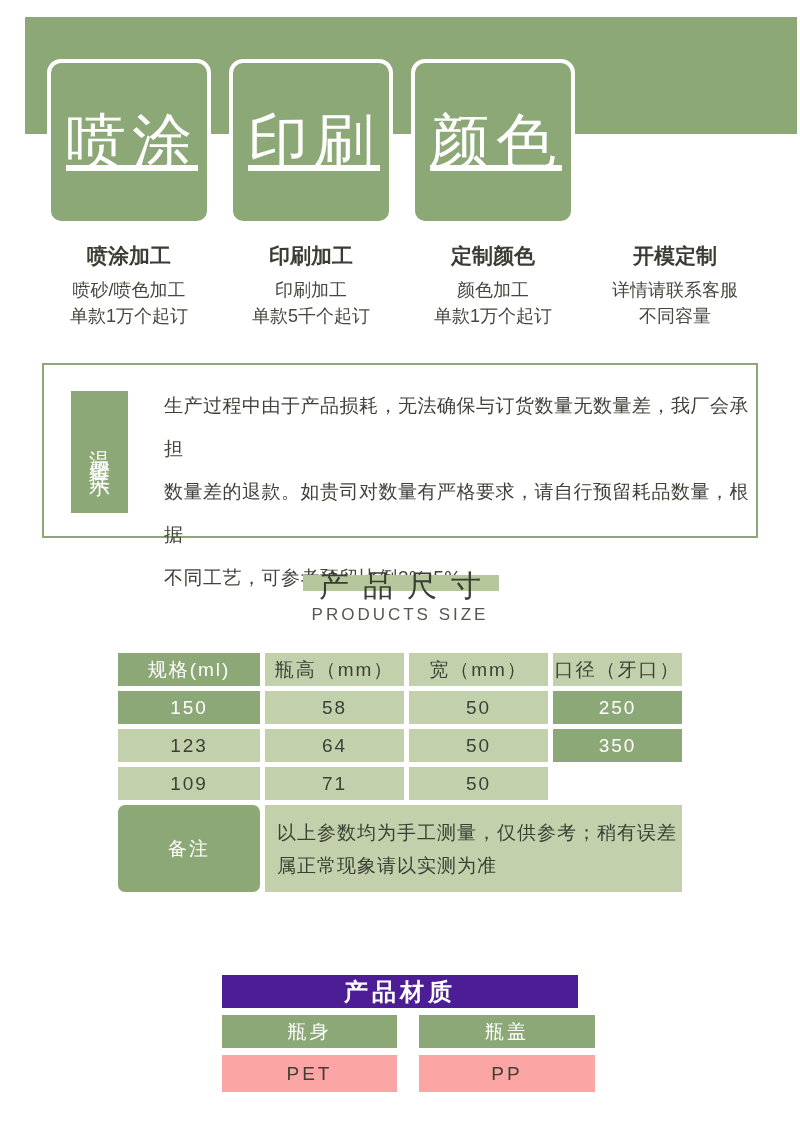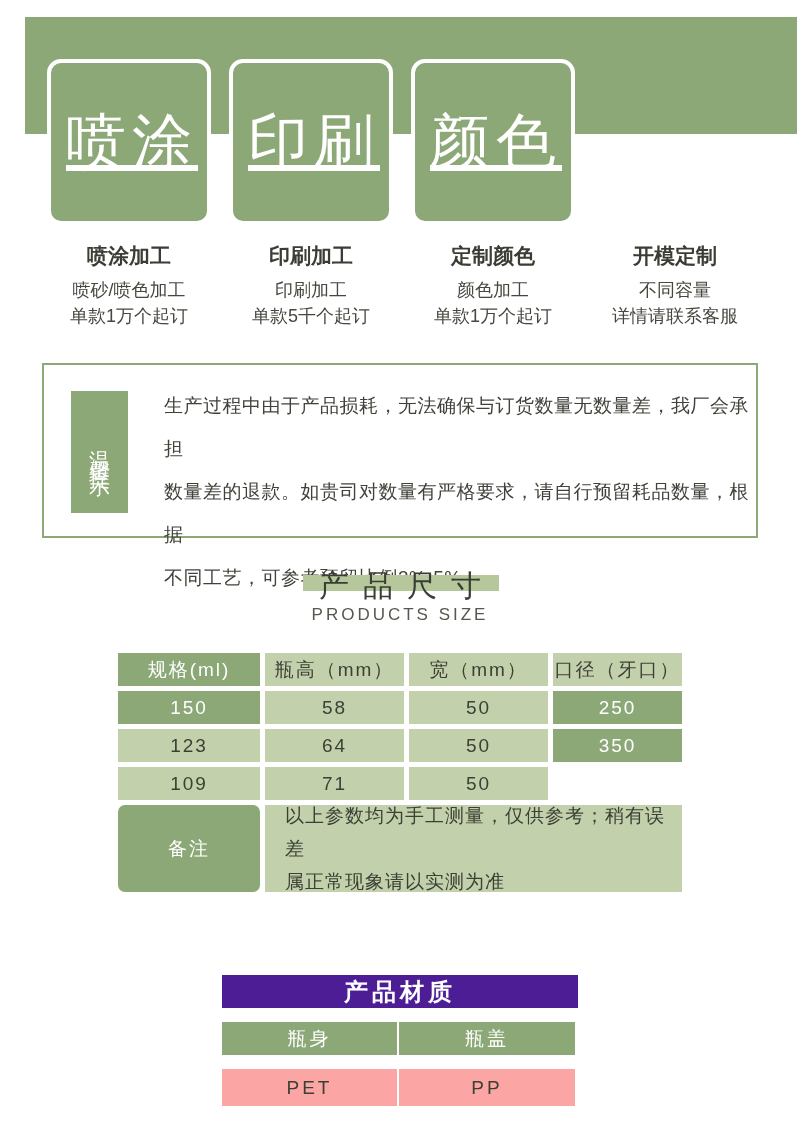--- a/index.html
+++ b/index.html
@@ -39,27 +39,27 @@
   .size-table{position:absolute;left:118px;top:653px;
           display:grid;grid-template-columns:142px 139px 139px 129px;
           grid-auto-rows:33px;gap:5px;}
   .cell{display:flex;align-items:center;justify-content:center;
           font-size:19px;letter-spacing:2px;}
   .cell.dark{background:#8DA877;color:#ffffff;}
   .cell.light{background:#C3D0AC;color:#3C4034;}
   .remark-label{grid-row:5;grid-column:1;height:87px;border-radius:7px;}
   .remark-body{grid-row:5;grid-column:2 / 5;height:87px;background:#C3D0AC;color:#3C4034;
           display:flex;flex-direction:column;justify-content:center;
-          padding-left:20px;box-sizing:border-box;font-size:19px;line-height:33px;letter-spacing:1px;}
+          padding-left:12px;box-sizing:border-box;font-size:19px;line-height:33px;letter-spacing:1px;}
 
   
   .mat-table{position:absolute;left:222px;top:975px;width:356px;}
   .mat-header{height:33px;background:#4c1d95;color:#ffffff;font-size:24px;font-weight:bold;
           letter-spacing:4px;display:flex;align-items:center;justify-content:center;}
-  .mat-row{display:grid;grid-template-columns:175px 176px;gap:2px;margin-top:14px;}
+  .mat-row{display:grid;grid-template-columns:175px 176px;gap:22px;margin-top:7px;}
   .mat-cell{height:33px;display:flex;align-items:center;justify-content:center;
           font-size:19px;letter-spacing:3px;}
   .mat-cell.dark{background:#8DA877;color:#ffffff;}
   .mat-cell.light{height:37px;background:#fca5a5;color:#3C4034;}
 </style>
 </head>
 <body>
 
 <div class="page">
 
@@ -85,22 +85,22 @@
     <div>印刷加工</div>
     <div>单款5千个起订</div>
   </div>
   <div class="feat f3">
     <h3>定制颜色</h3>
     <div>颜色加工</div>
     <div>单款1万个起订</div>
   </div>
   <div class="feat f4">
     <h3>开模定制</h3>
+    <div>详情请联系客服</div>
     <div>不同容量</div>
-    <div>详情请联系客服</div>
   </div>
 
   <div class="notice">
     <div class="notice-label">
       <span>温馨提示</span>
     </div>
     <div class="notice-text">
       <div>生产过程中由于产品损耗，无法确保与订货数量无数量差，我厂会承担</div>
       <div>数量差的退款。如贵司对数量有严格要求，请自行预留耗品数量，根据</div>
       <div>不同工艺，可参考预留比例3%-5%</div>

